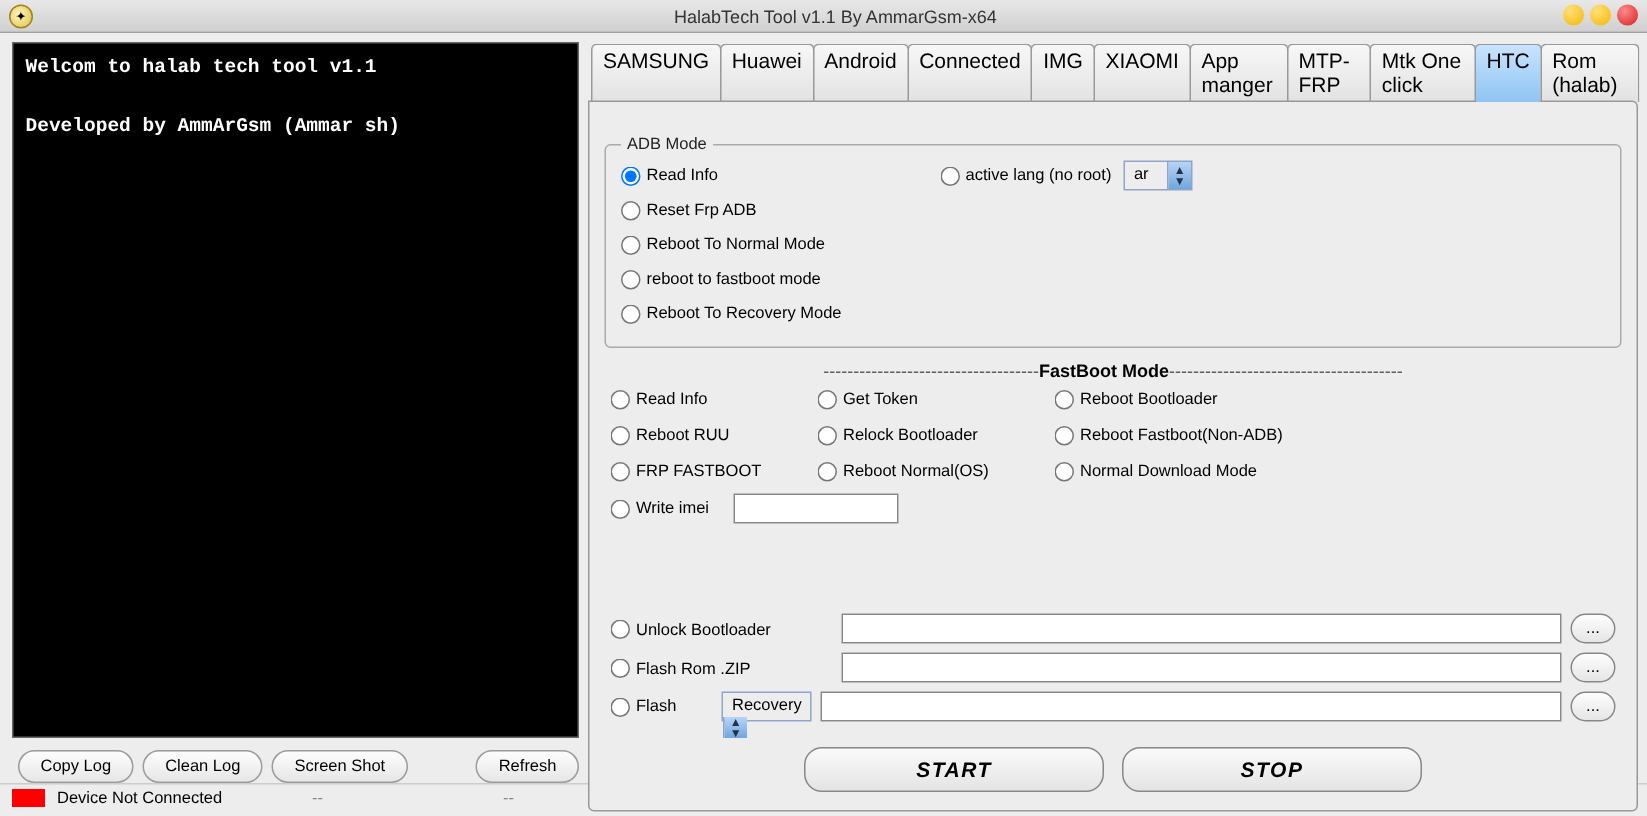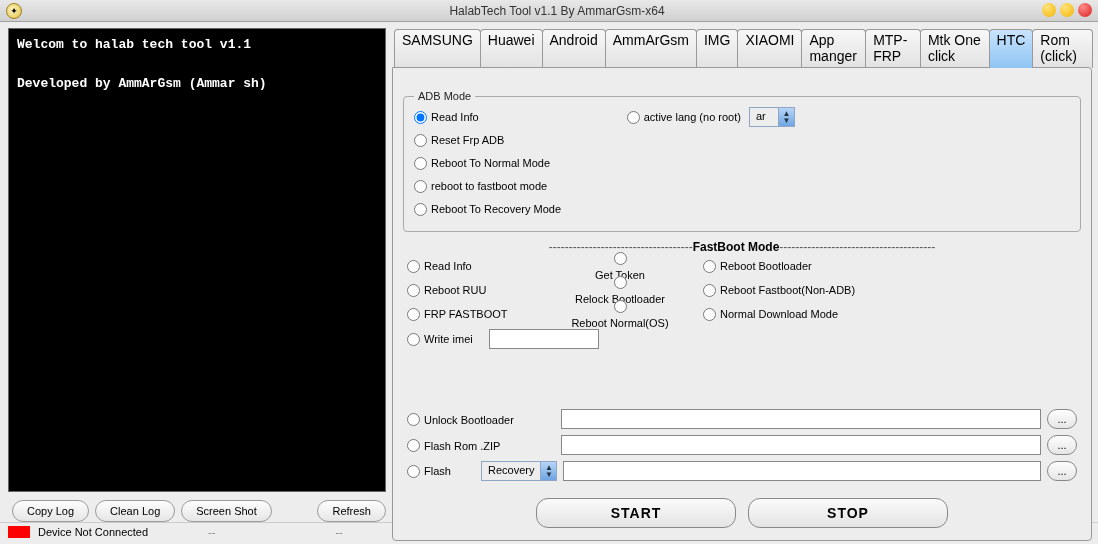--- a/index.html
+++ b/index.html
@@ -173,21 +173,21 @@
       font-size: 12px;
       letter-spacing: 0;
       white-space: nowrap;
       overflow: hidden;
     }
     .dashline { color: #555; font-weight: normal; }
 
     .fb-grid { padding: 0 4px; }
     .fb-grid .row3 { display: flex; height: 24px; align-items: center; }
     .fb-grid .c1 { width: 130px; }
-    .fb-grid .c2 { width: 150px; flex-direction: column; }
+    .fb-grid .c2 { width: 150px; }
     .fb-grid .c3 { flex: 1; }
 
     .imei-row { display: flex; align-items: center; gap: 8px; height: 26px; }
     .imei-input { width: 110px; height: 20px; border: 1px solid #888; padding: 0 3px; }
 
     .flash-rows { padding: 6px 4px 0; }
     .flash-rows .frow {
       display: flex;
       align-items: center;
       height: 26px;
@@ -200,38 +200,40 @@
       border: 1px solid #888;
       border-radius: 10px;
       background: linear-gradient(#fdfdfd,#e6e6e6);
       font-size: 11px;
       cursor: default;
     }
     .flash-type {
       display: inline-flex;
       border: 1px solid #8fa6c6;
       height: 20px;
+      flex-direction: column;
     }
     .flash-type .val { padding: 2px 6px; font-size: 11px; }
 
     .big-buttons {
       display: flex;
       gap: 12px;
       justify-content: center;
       margin-top: 14px;
     }
     .big-btn {
       width: 200px;
       height: 30px;
       border: 1px solid #888;
       border-radius: 12px;
       background: linear-gradient(#fafafa,#e4e4e4);
       font-weight: bold;
       font-size: 14px;
       letter-spacing: 1px;
+      font-style: italic;
     }
 
     .statusbar {
       height: 18px;
       display: flex;
       align-items: center;
       padding: 0 8px;
       font-size: 11px;
       border-top: 1px solid #ccc;
     }
@@ -265,28 +267,28 @@
       <button class="btn">Screen Shot</button>
       <button class="btn" style="margin-left:auto">Refresh</button>
     </div>
   </div>
 
   <div class="right">
     <div class="tabs" id="tabstrip">
         <div class="tab">SAMSUNG</div>
         <div class="tab">Huawei</div>
         <div class="tab">Android</div>
-        <div class="tab">AmmArGsm</div>
+        <div class="tab">Connected</div>
         <div class="tab">IMG</div>
         <div class="tab">XIAOMI</div>
         <div class="tab">App manger</div>
         <div class="tab">MTP-FRP</div>
         <div class="tab">Mtk One click</div>
         <div class="tab active">HTC</div>
-        <div class="tab">Rom (click)</div>
+        <div class="tab">Rom (halab)</div>
       </div>
     <div class="panel">
 
       <fieldset class="adb">
         <legend>ADB Mode</legend>
         <div class="adb-grid">
           <div class="radio-row">
             <label class="radio">
               <input type="radio" name="adb" checked="" style="">
               <span>Read Info</span>

